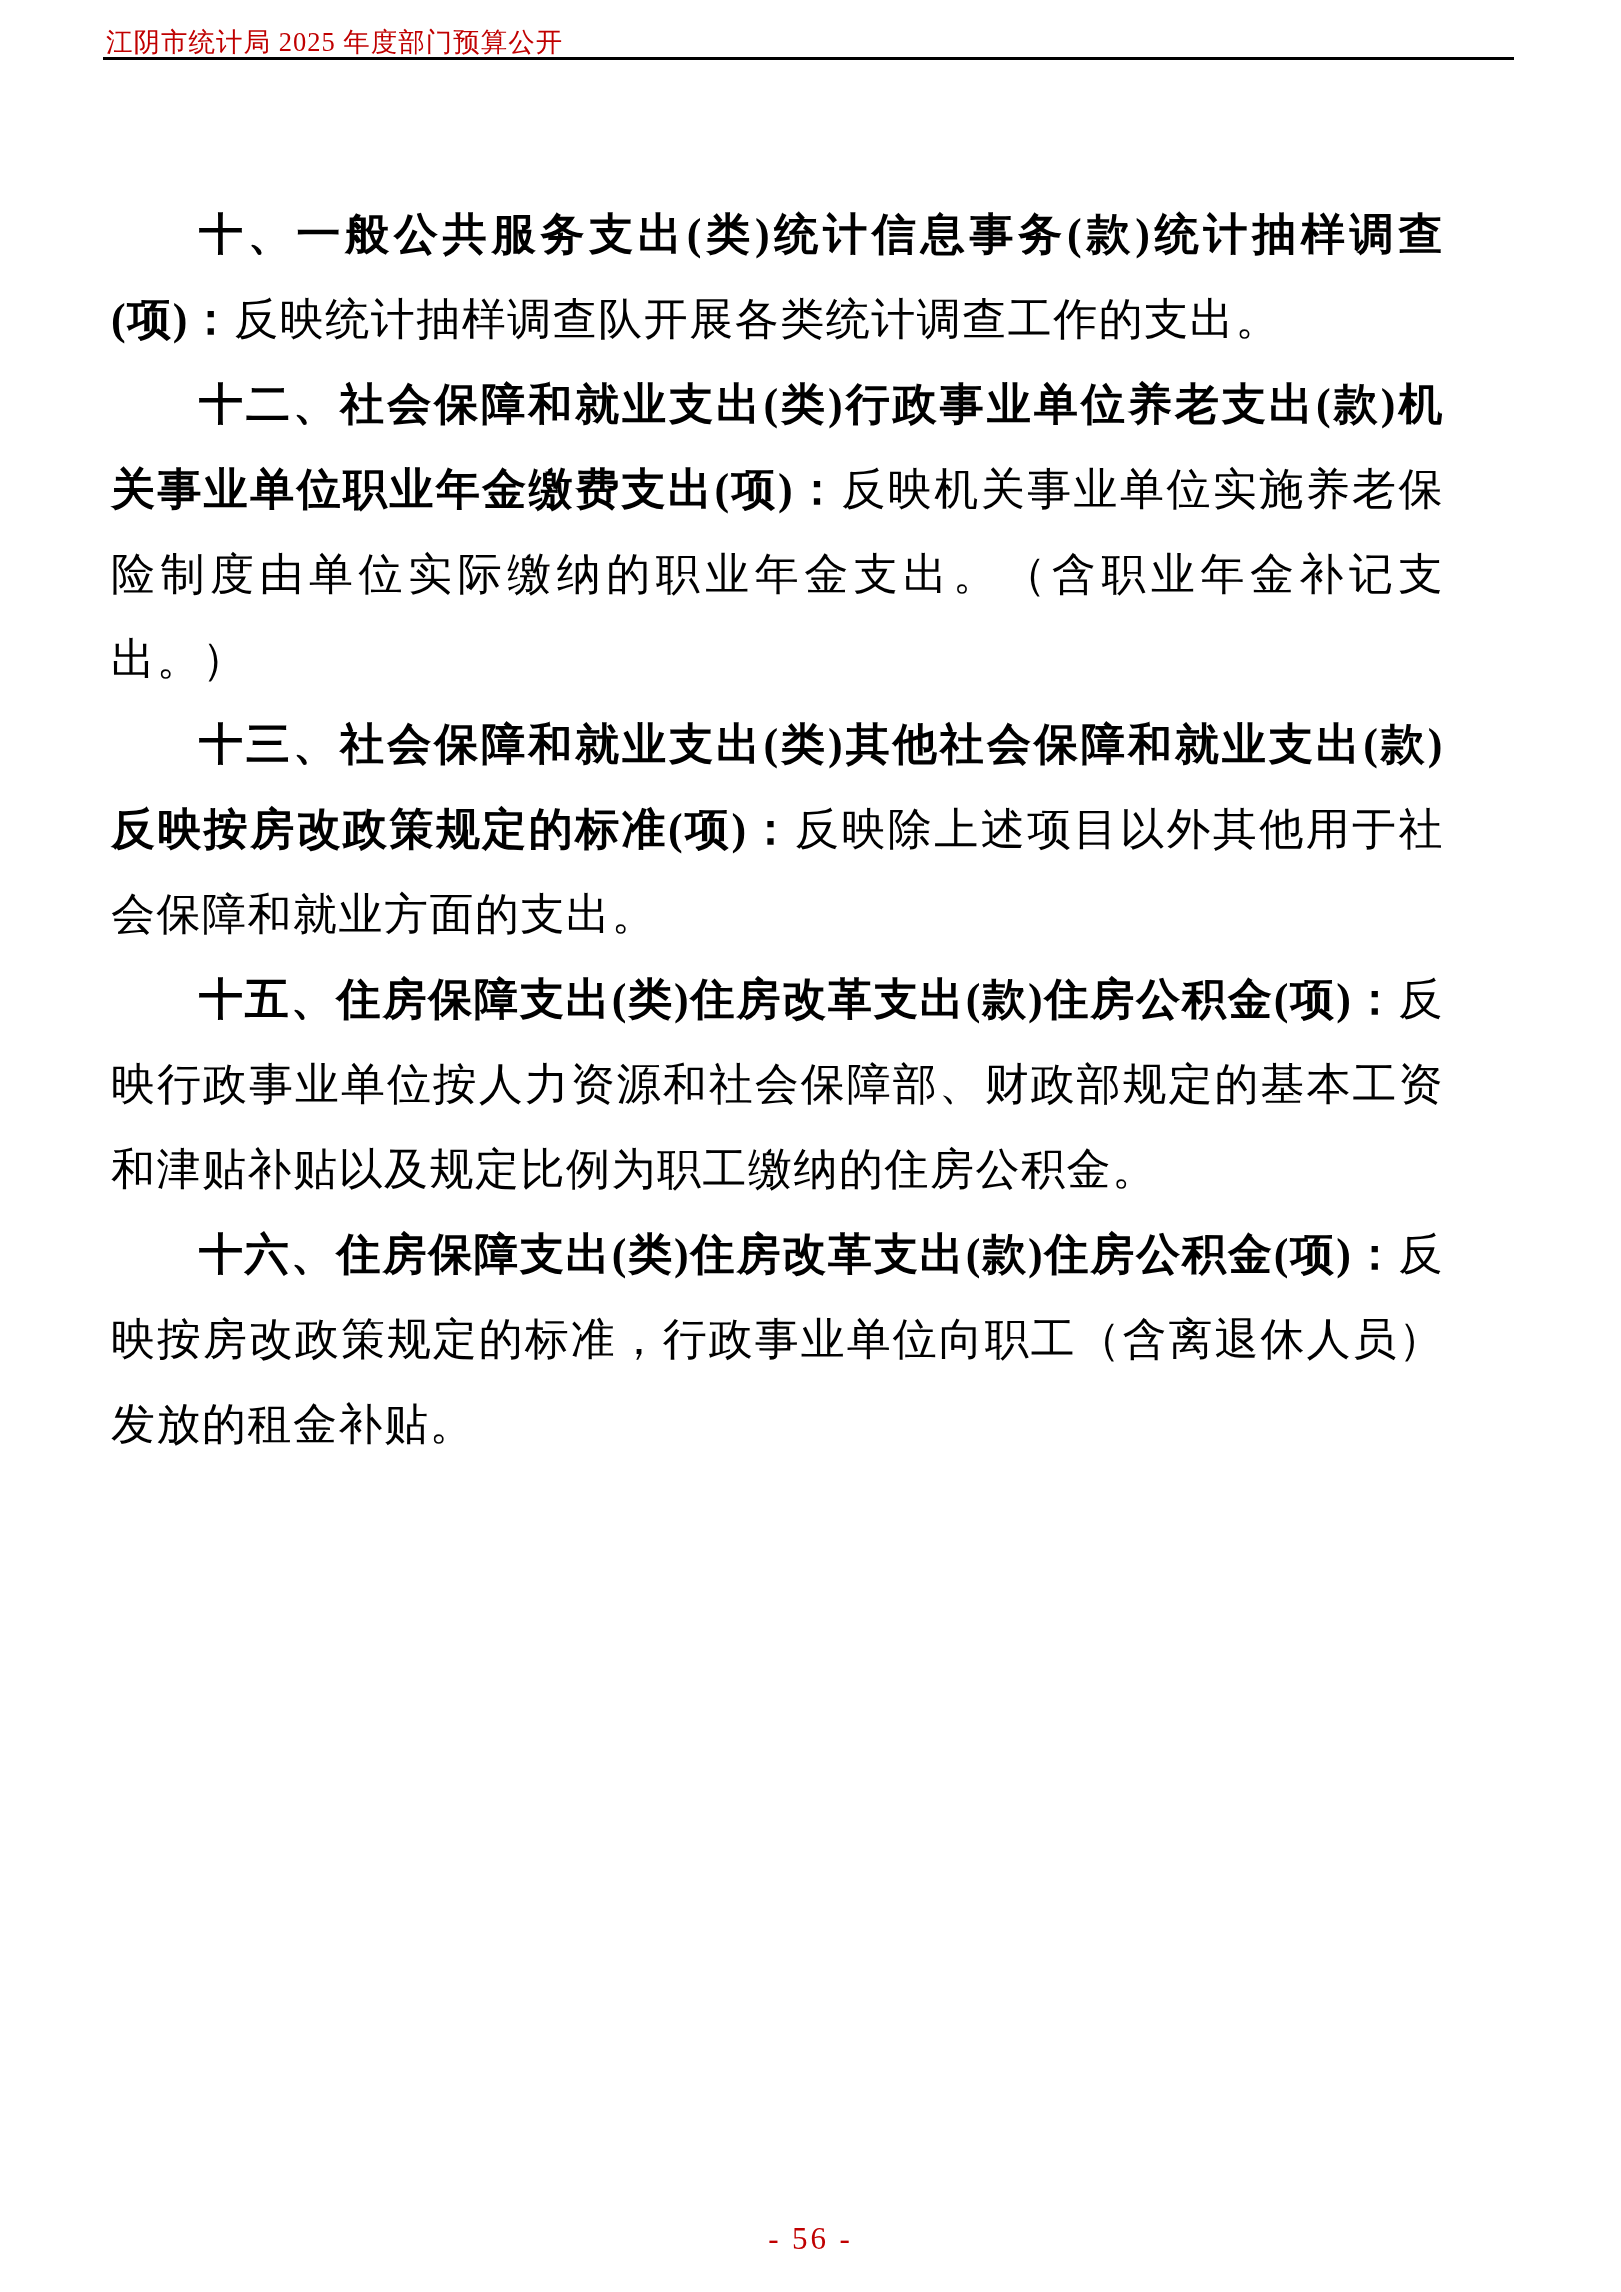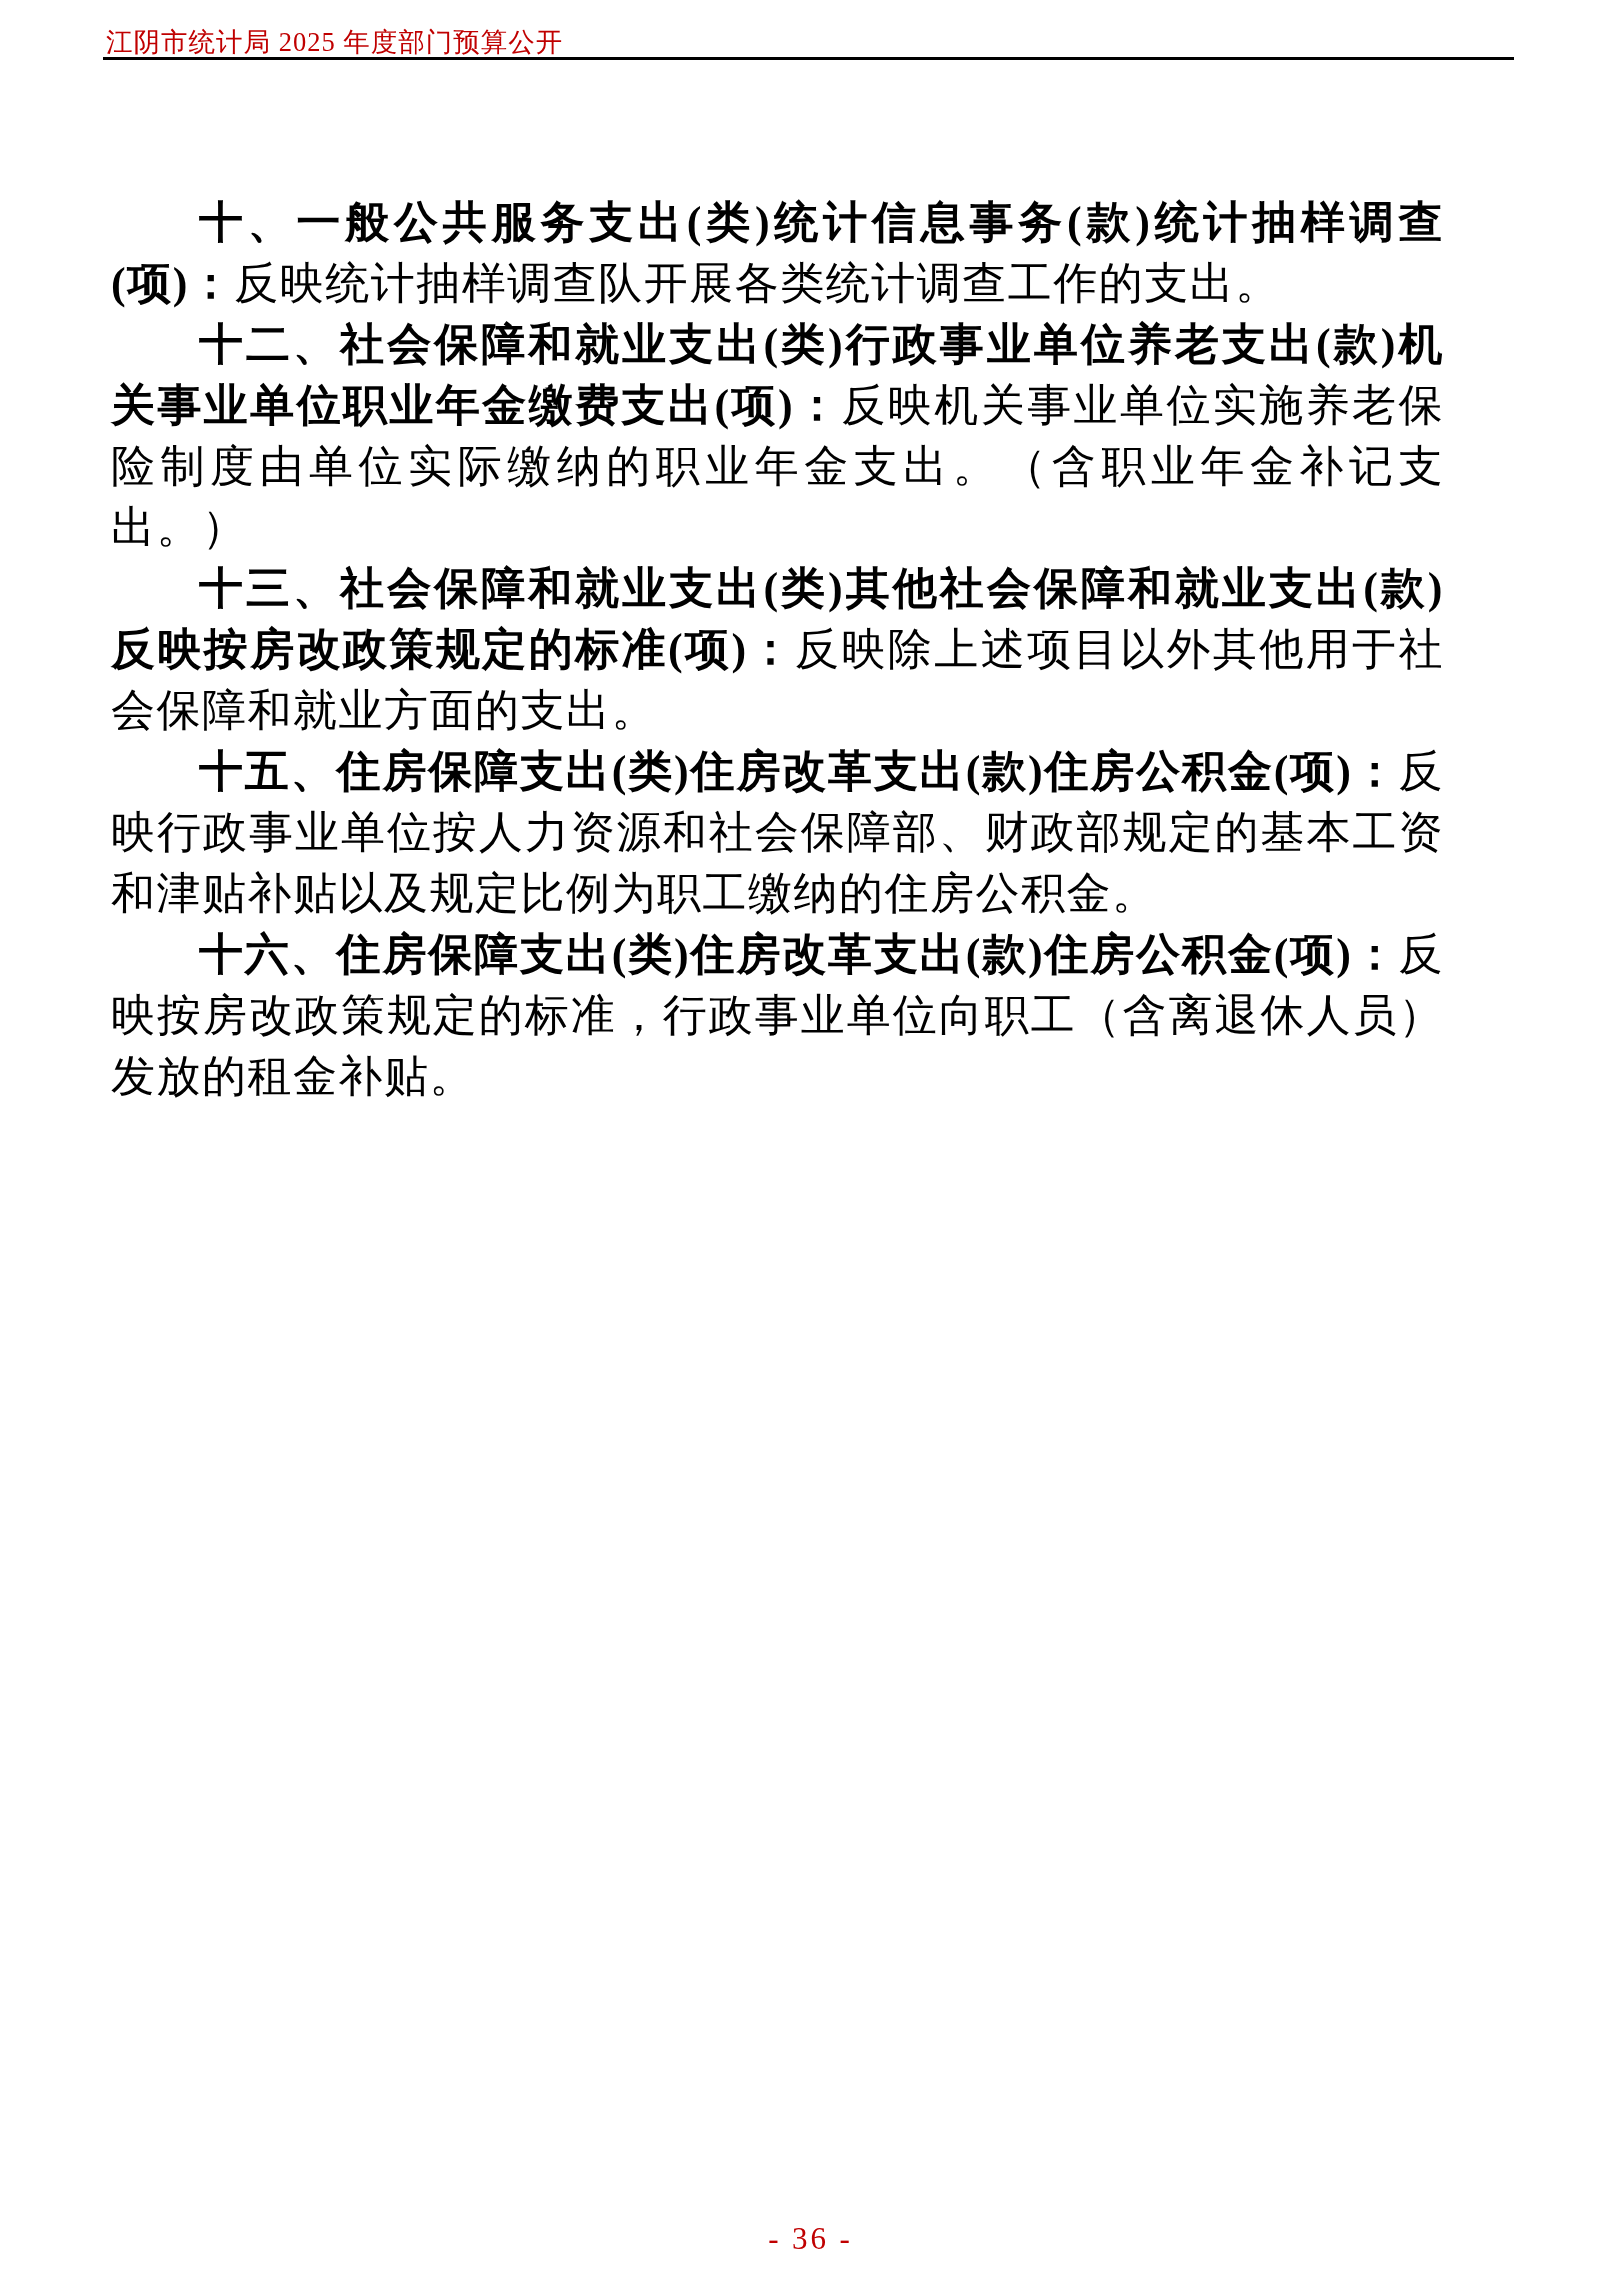--- a/index.html
+++ b/index.html
@@ -30,21 +30,21 @@
     width: 1411px;
     height: 2.9px;
     background: #000000;
   }
   .doc-body {
     position: absolute;
     left: 111px;
     top: 192px;
     width: 1333px;
     font-size: 44px;
-    line-height: 61px;
+    line-height: 85px;
     letter-spacing: 1.5px;
     text-align: justify;
     text-justify: inter-character;
     color: var(--ink);
   }
   .para {
     margin: 0;
     padding: 0;
     text-indent: 2em;
   }
@@ -76,16 +76,16 @@
     <p class="para"><span class="lead">十二、社会保障和就业支出(类)行政事业单位养老支出(款)机关事业单位职业年金缴费支出(项)：</span><span class="body-text">反映机关事业单位实施养老保险制度由单位实际缴纳的职业年金支出。（含职业年金补记支出。）</span></p>
 
     <p class="para"><span class="lead">十三、社会保障和就业支出(类)其他社会保障和就业支出(款)反映按房改政策规定的标准(项)：</span><span class="body-text">反映除上述项目以外其他用于社会保障和就业方面的支出。</span></p>
 
 
     <p class="para"><span class="lead">十五、住房保障支出(类)住房改革支出(款)住房公积金(项)：</span><span class="body-text">反映行政事业单位按人力资源和社会保障部、财政部规定的基本工资和津贴补贴以及规定比例为职工缴纳的住房公积金。</span></p>
 
     <p class="para"><span class="lead">十六、住房保障支出(类)住房改革支出(款)住房公积金(项)：</span><span class="body-text">反映按房改政策规定的标准，行政事业单位向职工（含离退休人员）发放的租金补贴。</span></p>
   </div>
 
-  <div class="page-footer">- 36 -</div>
+  <div class="page-footer">- 56 -</div>
 
 </div>
 
 
 </body></html>

